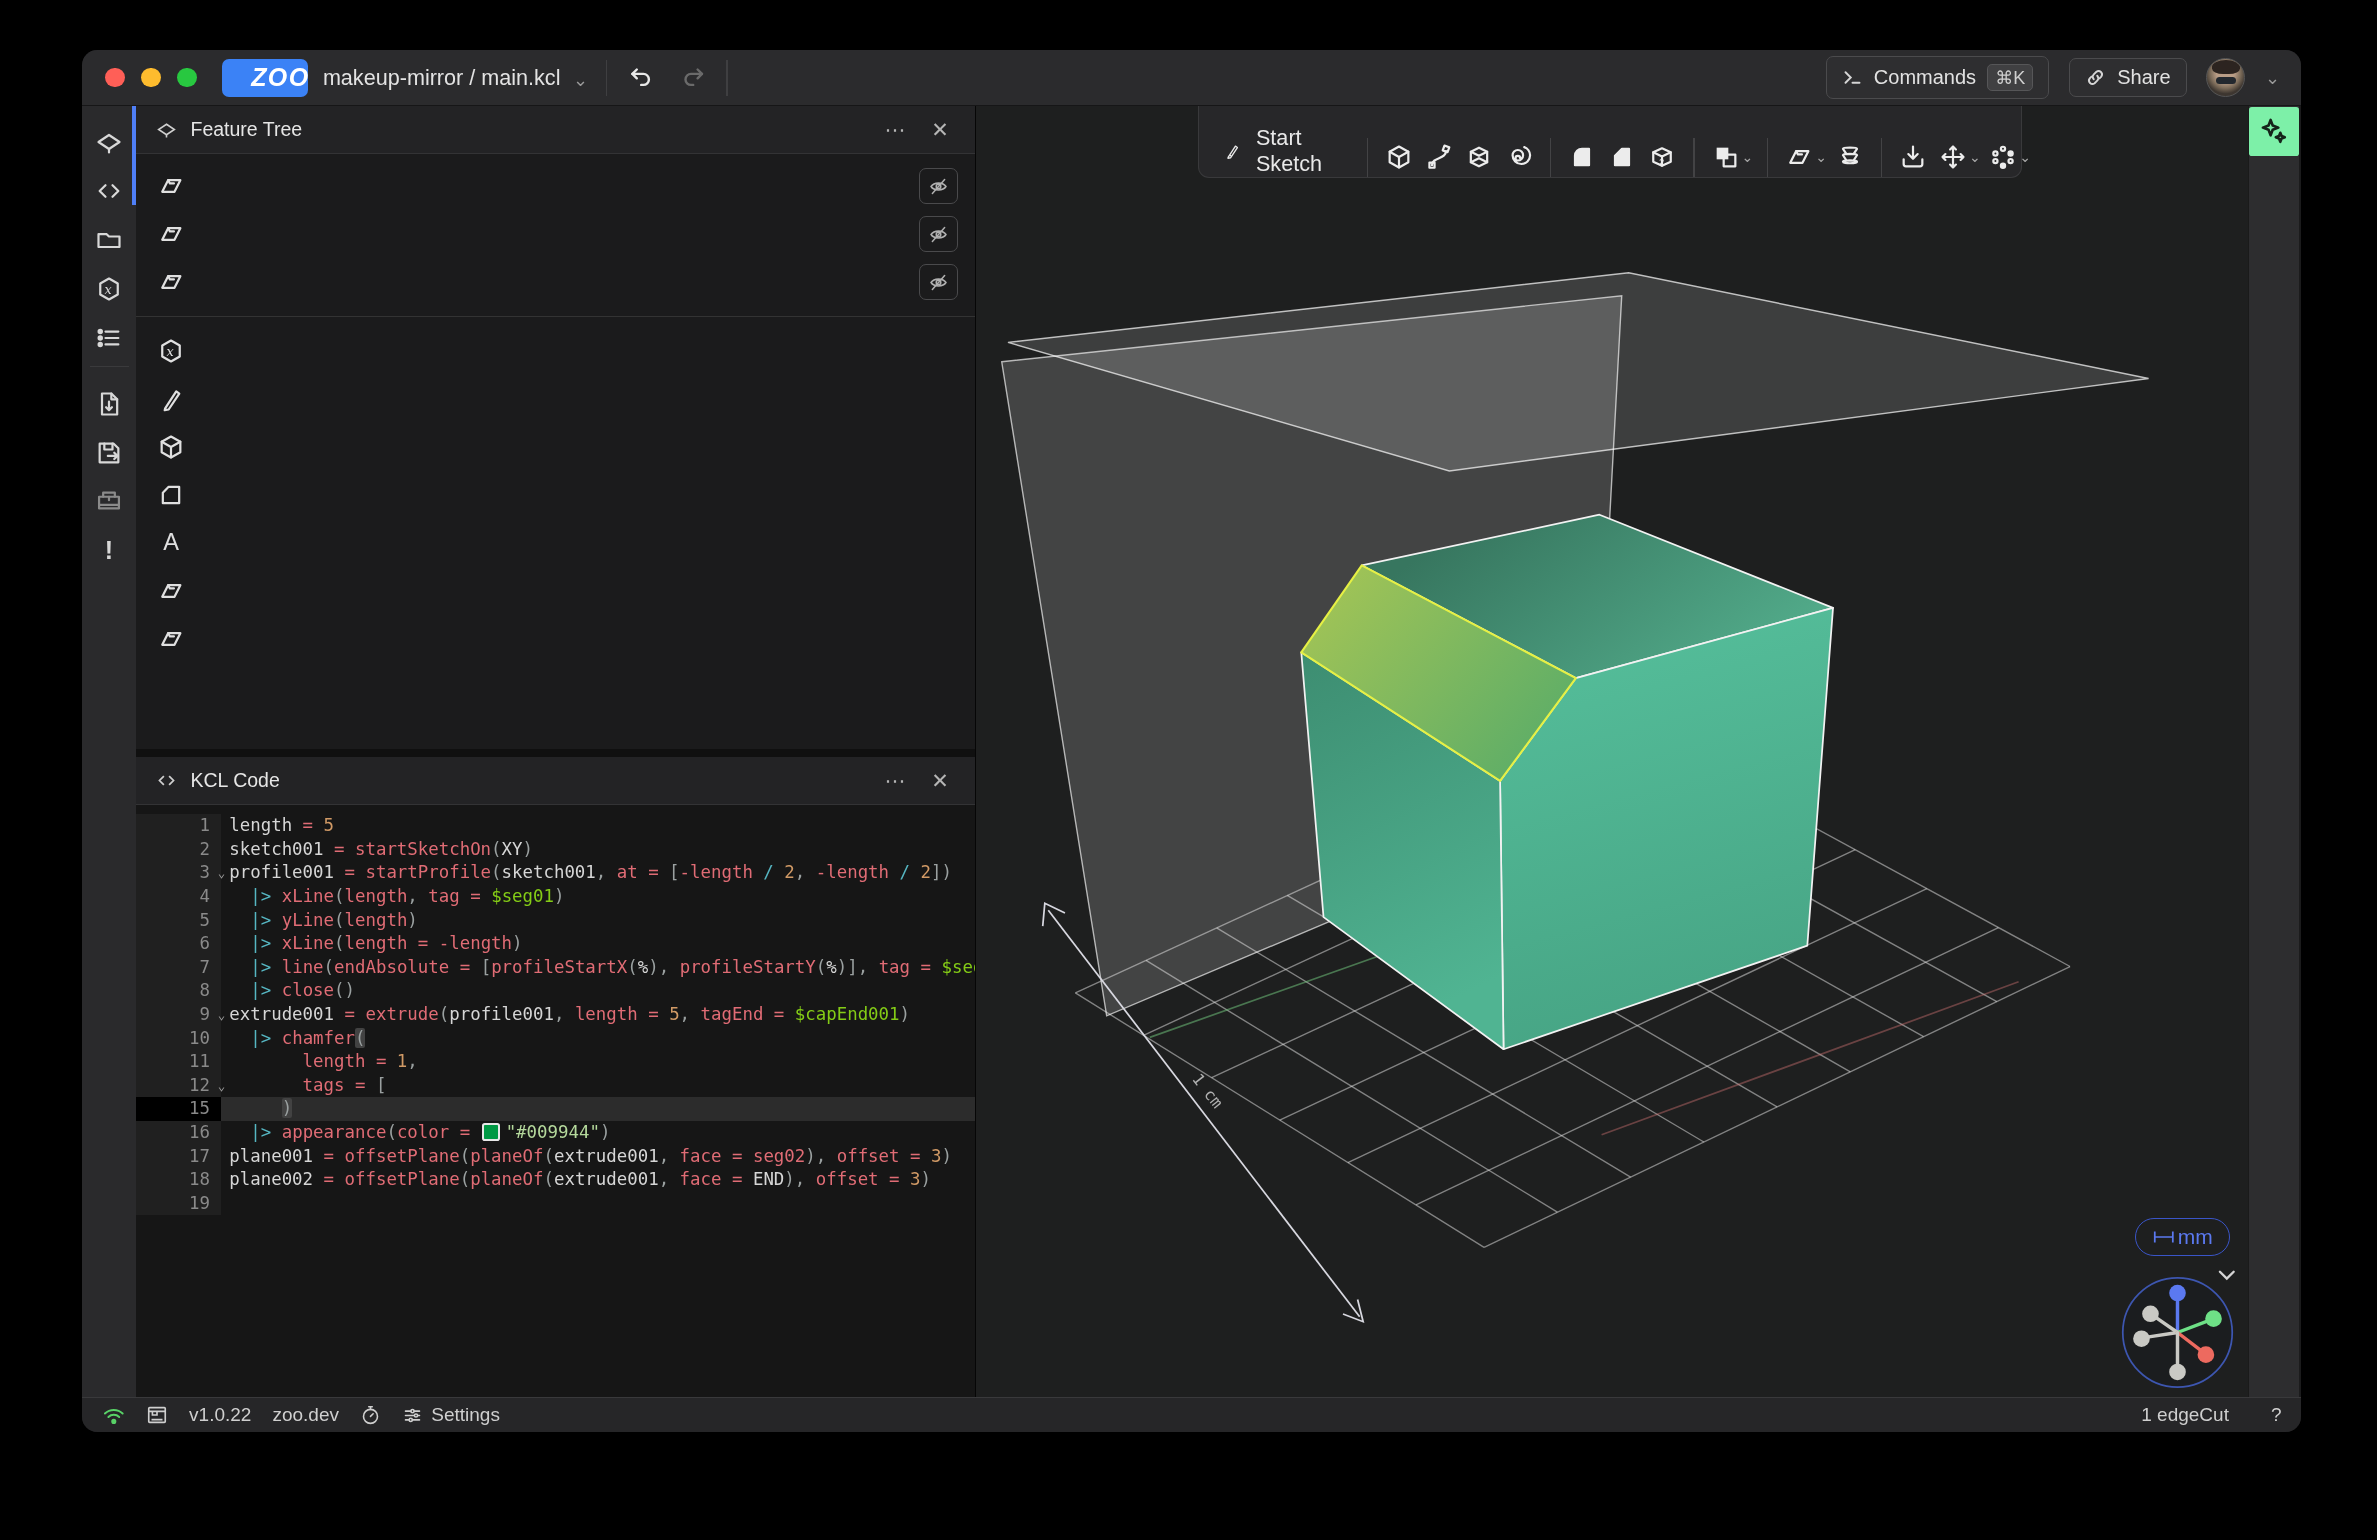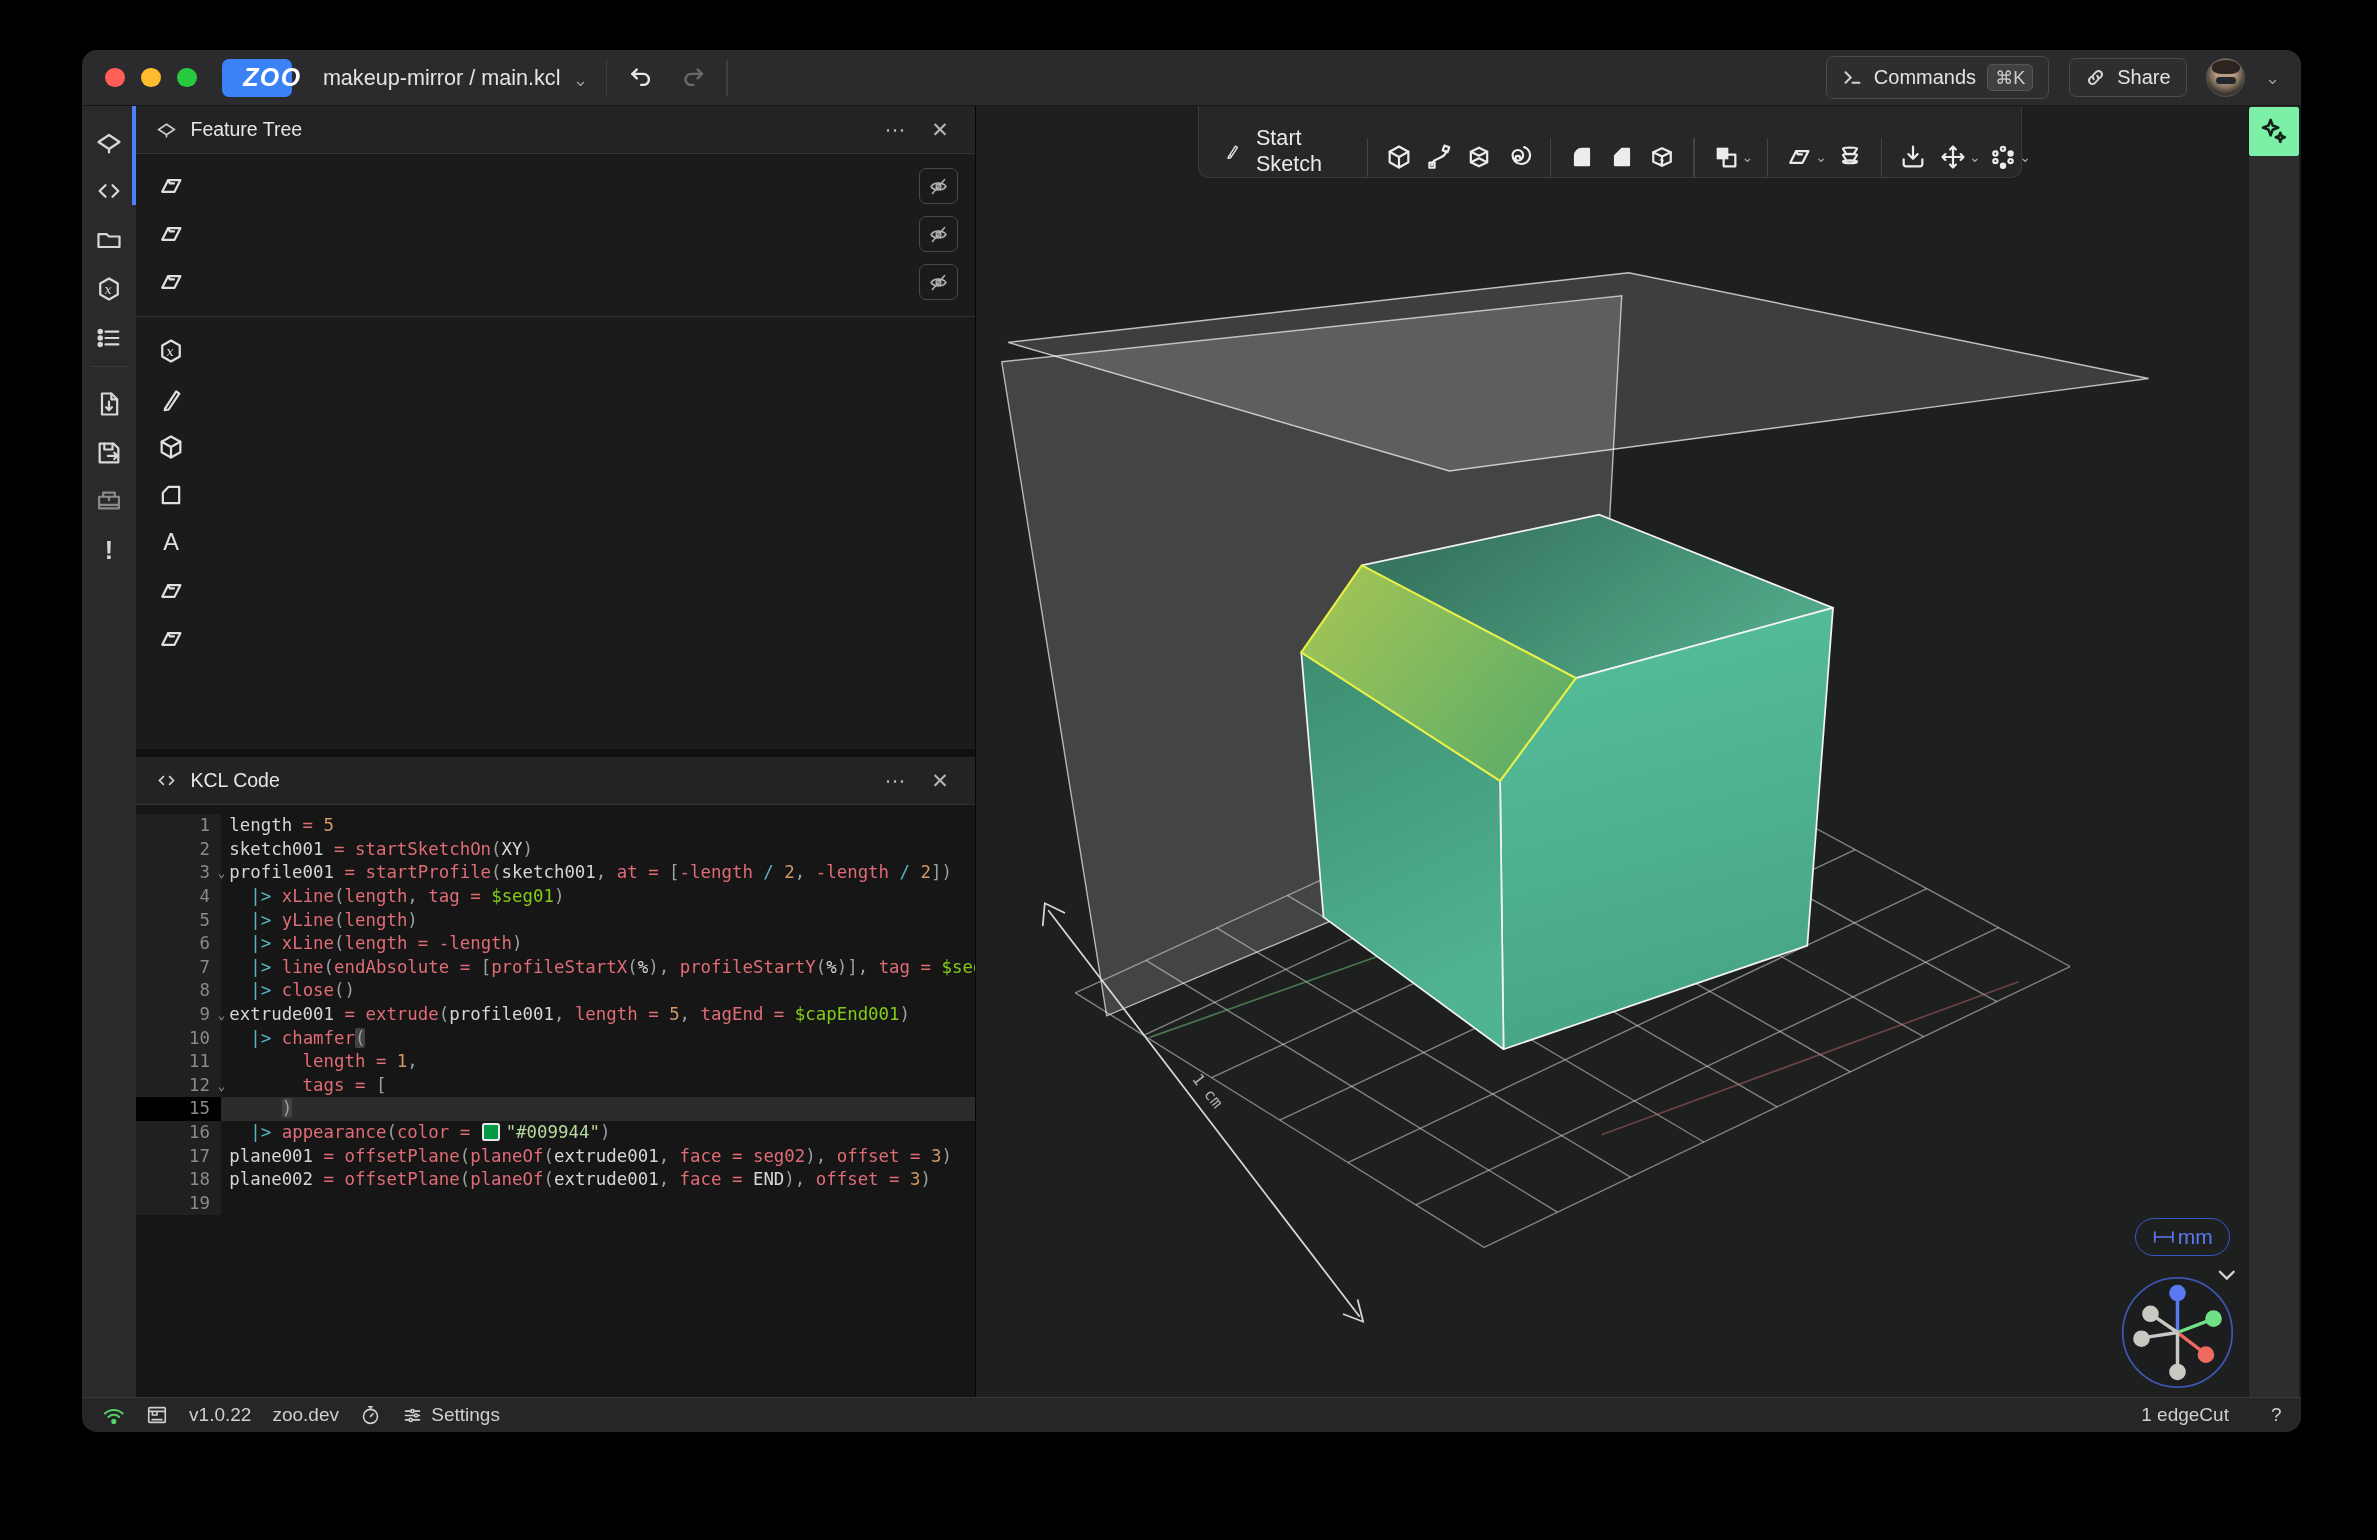--- a/index.html
+++ b/index.html
@@ -4,22 +4,22 @@
 <style>
   * { margin:0; padding:0; box-sizing:border-box; }
   html,body { background:#000; width:2377px; height:1540px; font-family:"Liberation Sans", sans-serif; -webkit-font-smoothing:antialiased; }
   .screen { position:relative; width:2377px; height:1540px; background:#000; overflow:hidden; }
   .window { position:absolute; left:82px; top:50px; width:2219px; height:1382px; background:#1b1b1c; border-radius:15.3px; overflow:hidden; box-shadow:0 21px 63px rgba(0,0,0,.8); }
 
   
   .titlebar { position:absolute; left:0; top:0; width:100%; height:56px; background:#2b2b2d; border-bottom:1.4px solid #161617; display:flex; align-items:center; }
   .traffic { display:flex; gap:16.7px; margin-left:23px; }
   .tl { width:19.5px; height:19.5px; border-radius:50%; }
-  .zoo-logo { margin-left:25px; width:70px; height:38px; border-radius:7px; display:flex; align-items:center; justify-content:center; font-weight:bold; font-style:italic; font-size:25px; letter-spacing:1.4px; color:#fff;padding-left:31px; }
-  .proj-title { margin-left:31px; font-size:21.6px; color:#e3e3e3; display:flex; align-items:flex-end; gap:12.5px; }
+  .zoo-logo { margin-left:25px; width:86px; height:38px; border-radius:7px; display:flex; align-items:center; justify-content:center; font-weight:bold; font-style:italic; font-size:25px; letter-spacing:1.4px; color:#fff;padding-left:31px; }
+  .proj-title { margin-left:15px; font-size:21.6px; color:#e3e3e3; display:flex; align-items:flex-end; gap:12.5px; }
   .chev { color:#9a9a9a; font-size:18px; }
   .tb-div { width:1.4px; height:36px; background:#3f3f41; margin:0 18px; }
   .undo-redo { display:flex; gap:21px; align-items:center; }
   .icon-btn { width:31px; height:31px; display:flex; align-items:center; justify-content:center; }
   .titlebar-right { margin-left:auto; display:flex; align-items:center; gap:19.5px; margin-right:21px; }
   .pill-btn { display:flex; align-items:center; gap:11px; border:1.4px solid #4b4b4d; border-radius:7px; padding:7px 15.3px; color:#e2e2e2; font-size:20px; background:#2e2e30; }
   .kbd { background:#404042; border:0.7px solid #565658; border-radius:4.9px; padding:1.4px 7px; font-size:18px; color:#cfcfcf; }
   .avatar { width:39px; height:39px; border-radius:50%; border:1.4px solid #555; background:radial-gradient(circle at 50% 38%, #b99d86 0 30%, #7a6a58 52%, #3d3630 70%); position:relative; overflow:hidden; }
   .avatar:before { content:""; position:absolute; left:4.2px; right:4.2px; top:1.4px; height:14px; border-radius:50% 50% 40% 40%; background:#2c2420; }
   .avatar:after { content:""; position:absolute; left:8.3px; right:8.3px; top:18px; height:7px; border-radius:3.5px; background:#23282e; }

